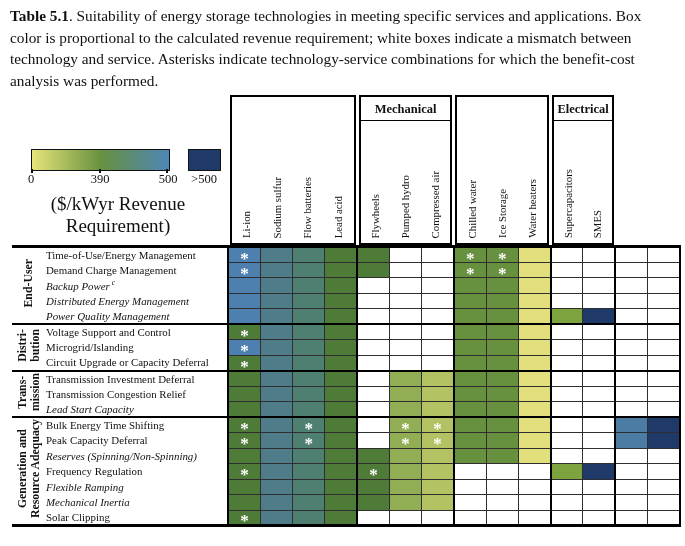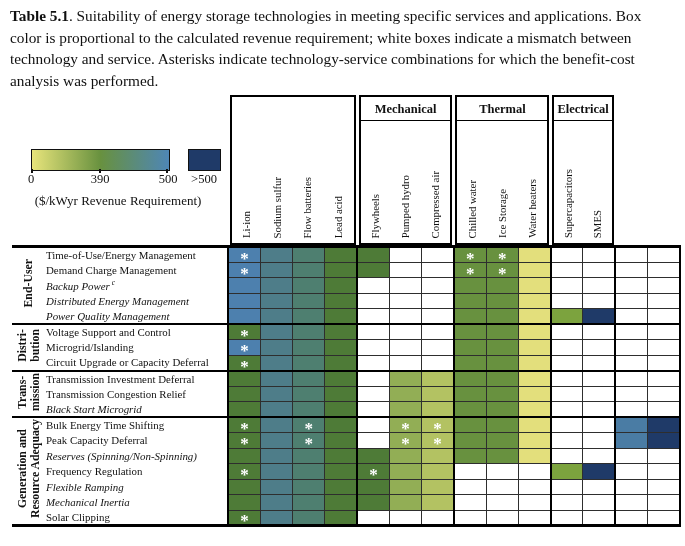--- a/index.html
+++ b/index.html
@@ -23,21 +23,21 @@
   .colcell{display:flex;justify-content:center;align-items:flex-end;padding-bottom:5px;min-width:0;}
   .vtext{writing-mode:vertical-rl;transform:rotate(180deg);display:inline-block;}
   .collabel{font-size:10.8px;line-height:1;white-space:nowrap;}
   .collabel.small{font-size:8.9px;}
 
   
   .lg-bar{position:absolute;left:19px;top:54px;width:137px;height:20px;border:1.5px solid #111;}
   .lg-tick{position:absolute;top:74px;width:1.5px;height:4px;background:#111;}
   .lg-over{position:absolute;left:176px;top:54px;width:31px;height:20px;border:1.5px solid #111;}
   .lg-num{position:absolute;top:77px;font-size:12.5px;text-align:center;}
-  .lg-axis{position:absolute;left:0;top:98px;width:212px;text-align:center;font-size:13px;}
+  .lg-axis{position:absolute;left:0;top:98px;width:212px;text-align:center;font-size:19px;}
 
   
   table.matrix{border-collapse:collapse;table-layout:fixed;width:668px;
                border-top:3px solid #000;border-bottom:3px solid #000;}
   table.matrix tr{height:15.5px;}
   table.matrix td{padding:0;vertical-align:middle;}
   td.cell{border:1px solid #2e2e2e;background:#fff;}
   td.cell.gstart{border-left:2.5px solid #000;}
   td.cell.gfirst{border-left:2.5px solid #000;}
   td.cell.glast{border-right:2.5px solid #000;}
@@ -98,21 +98,20 @@
               </div>
               <div class="colcell">
                 <span class="vtext collabel">Pumped hydro</span>
               </div>
               <div class="colcell">
                 <span class="vtext collabel">Compressed air</span>
               </div>
             </div>
           </div>
           <div class="cgroup" style="grid-column: span 3;">
-            <div class="cgroup-title">Thermal</div>
             <div class="cgroup-cols" style="grid-template-columns: repeat(3, 1fr);">
               <div class="colcell">
                 <span class="vtext collabel">Chilled water</span>
               </div>
               <div class="colcell">
                 <span class="vtext collabel">Ice Storage</span>
               </div>
               <div class="colcell">
                 <span class="vtext collabel">Water heaters</span>
               </div>
@@ -339,21 +338,21 @@
             <td class="cell" style="background: rgb(179, 194, 98);"></td>
             <td class="cell gstart" style="background: rgb(104, 145, 63);"></td>
             <td class="cell" style="background: rgb(104, 145, 63);"></td>
             <td class="cell" style="background: rgb(227, 223, 124);"></td>
             <td class="cell gstart"></td>
             <td class="cell"></td>
             <td class="cell gstart"></td>
             <td class="cell glast"></td>
           </tr>
           <tr>
-            <td class="slabel it">Black Start Microgrid</td>
+            <td class="slabel it">Lead Start Capacity</td>
             <td class="cell gfirst" style="background: rgb(78, 123, 55);"></td>
             <td class="cell" style="background: rgb(78, 125, 137);"></td>
             <td class="cell" style="background: rgb(78, 127, 112);"></td>
             <td class="cell" style="background: rgb(78, 123, 55);"></td>
             <td class="cell gstart"></td>
             <td class="cell" style="background: rgb(146, 174, 85);"></td>
             <td class="cell" style="background: rgb(179, 194, 98);"></td>
             <td class="cell gstart" style="background: rgb(104, 145, 63);"></td>
             <td class="cell" style="background: rgb(104, 145, 63);"></td>
             <td class="cell" style="background: rgb(227, 223, 124);"></td>

